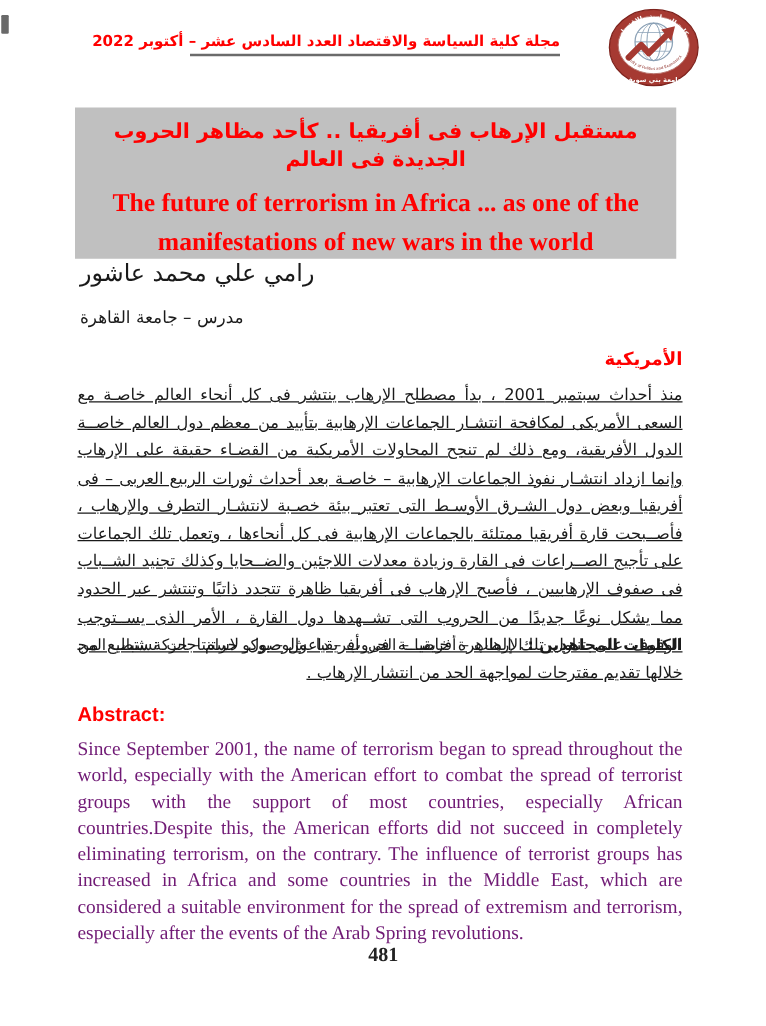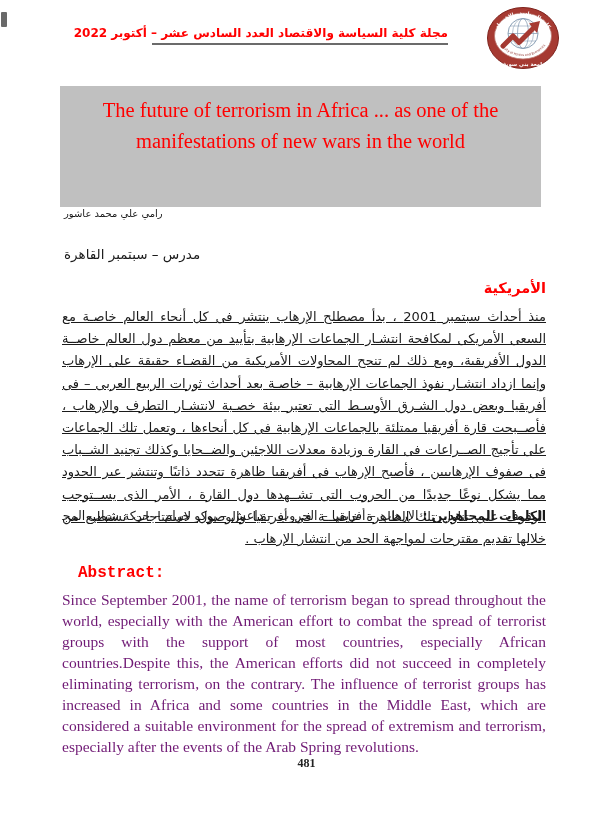--- a/index.html
+++ b/index.html
@@ -45,26 +45,26 @@
   .title-ar{
     direction:rtl;
     margin-top:7px;
     font-family:"DejaVu Sans",sans-serif;
     font-size:16.5px;font-weight:bold;color:var(--accent-red);
     line-height:1.4;
   }
   .title-en{
     margin:9px 14px 0 14px;
     font-family:"Liberation Serif",serif;
-    font-size:20.5px;font-weight:normal;color:var(--accent-red);
+    font-size:20.5px;font-weight:bold;color:var(--accent-red);
     line-height:31px;
   }
 
   
-  .author-name{top:208px;left:64px;direction:rtl;font-size:10px;}
+  .author-name{top:208px;left:64px;direction:rtl;font-size:19px;}
   .author-affiliation{top:246px;left:64px;direction:rtl;font-size:13.5px;}
 
   
   .abstract-ar-heading{
     top:280px;right:67px;direction:rtl;
     font-size:14.5px;font-weight:bold;color:var(--accent-red);
   }
   .abstract-ar-body{
     top:306px;left:62px;width:484px;
     direction:rtl;text-align:justify;
@@ -72,36 +72,36 @@
   }
   .keywords-line{
     top:508px;left:62px;width:484px;
     direction:rtl;text-align:right;
     font-size:12.5px;white-space:nowrap;overflow:hidden;
   }
   .keywords-label{font-weight:bold;}
 
   
   .abstract-en-heading{
-    top:564px;left:78px;
-    font-family:Liberation Mono, monospace;
+    top:564px;left:62px;
+    font-family:Liberation Sans, sans-serif;
     font-size:16px;font-weight:bold;color:var(--accent-red);
   }
   .abstract-en-body{
     top:589px;left:62px;width:484px;
     font-family:"Liberation Serif",serif;
     font-size:15.5px;line-height:21px;
     text-align:justify;color:#701a75;
   }
 
   
   .page-number{
     top:756px;left:0;width:613px;text-align:center;
     font-family:"Liberation Serif",serif;
-    font-size:12px;font-weight:bold;color:#222;
+    font-size:16px;font-weight:bold;color:#222;
   }
 </style>
 </head>
 <body>
 
 <div class="abs scan-artifact"></div>
 
 <div class="abs journal-line">مجلة كلية السياسة والاقتصاد العدد السادس عشر  –  أكتوبر 2022</div>
 
 <div class="abs logo-wrap">
@@ -132,25 +132,26 @@
       <textPath href="#arcTop" startOffset="50%" text-anchor="middle">كلية السياسة والاقتصاد</textPath>
     </text>
     <text font-size="3.1" fill="#8b2a24" font-family="DejaVu Sans, sans-serif">
       <textPath href="#arcMid" startOffset="50%" text-anchor="middle">Faculty of Politics and Economics</textPath>
     </text>
     <text x="37" y="58.5" font-size="5.4" font-weight="bold" fill="#ffffff" text-anchor="middle" font-family="DejaVu Sans, sans-serif">جامعة بني سويف</text>
   </svg>
 </div>
 
 <div class="abs title-block">
+  <div class="title-ar">مستقبل الإرهاب فى أفريقيا .. كأحد مظاهر الحروب الجديدة فى العالم</div>
   <div class="title-en">The future of terrorism in Africa ... as one of the manifestations of new wars in the world</div>
 </div>
 
 <div class="abs author-name">رامي علي محمد عاشور</div>
-<div class="abs author-affiliation">مدرس – سبتمبر القاهرة</div>
+<div class="abs author-affiliation">مدرس – جامعة القاهرة</div>
 
 <div class="abs abstract-ar-heading">الأمريكية</div>
 <div class="abs abstract-ar-body">منذ أحداث سبتمبر 2001 ، بدأ مصطلح الإرهاب ينتشر فى كل أنحاء العالم خاصـة مع السعى الأمريكى لمكافحة انتشـار الجماعات الإرهابية بتأييد من معظم دول العالم خاصــة الدول الأفريقية، ومع ذلك لم تنجح المحاولات الأمريكية من القضـاء حقيقة على الإرهاب وإنما ازداد انتشـار نفوذ الجماعات الإرهابية – خاصـة بعد أحداث ثورات الربيع العربى – فى أفريقيا وبعض دول الشـرق الأوسـط التى تعتبر بيئة خصـبة لانتشـار التطرف والإرهاب ، فأصــبحت قارة أفريقيا ممتلئة بالجماعات الإرهابية فى كل أنحاءها ، وتعمل تلك الجماعات على تأجيج الصــراعات فى القارة وزيادة معدلات اللاجئين والضــحايا وكذلك تجنيد الشــباب فى صفوف الإرهابيين ، فأصبح الإرهاب فى أفريقيا ظاهرة تتجدد ذاتيًا وتنتشر عبر الحدود مما يشكل نوعًا جديدًا من الحروب التى تشــهدها دول القارة ، الأمر الذى يســتوجب الوقوف على تناول تلك الظاهرة خاصـــة فى أفريقيا والوصول لاستنتاجات نستطيع من خلالها تقديم مقترحات لمواجهة الحد من انتشار الإرهاب .</div>
 
 <div class="abs keywords-line">
   <span class="keywords-label">الكلمات المجاهدين :</span><span> الإرهاب – أفريقيا – الحروب – داعش – بوكو حرام – حركة شباب المجاهدين، الأمن</span>
 </div>
 
 <div class="abs abstract-en-heading">Abstract:</div>
 <div class="abs abstract-en-body">Since September 2001, the name of terrorism began to spread throughout the world, especially with the American effort to combat the spread of terrorist groups with the support of most countries, especially African countries.Despite this, the American efforts did not succeed in completely eliminating terrorism, on the contrary. The influence of terrorist groups has increased in Africa and some countries in the Middle East, which are considered a suitable environment for the spread of extremism and terrorism, especially after the events of the Arab Spring revolutions.</div>

